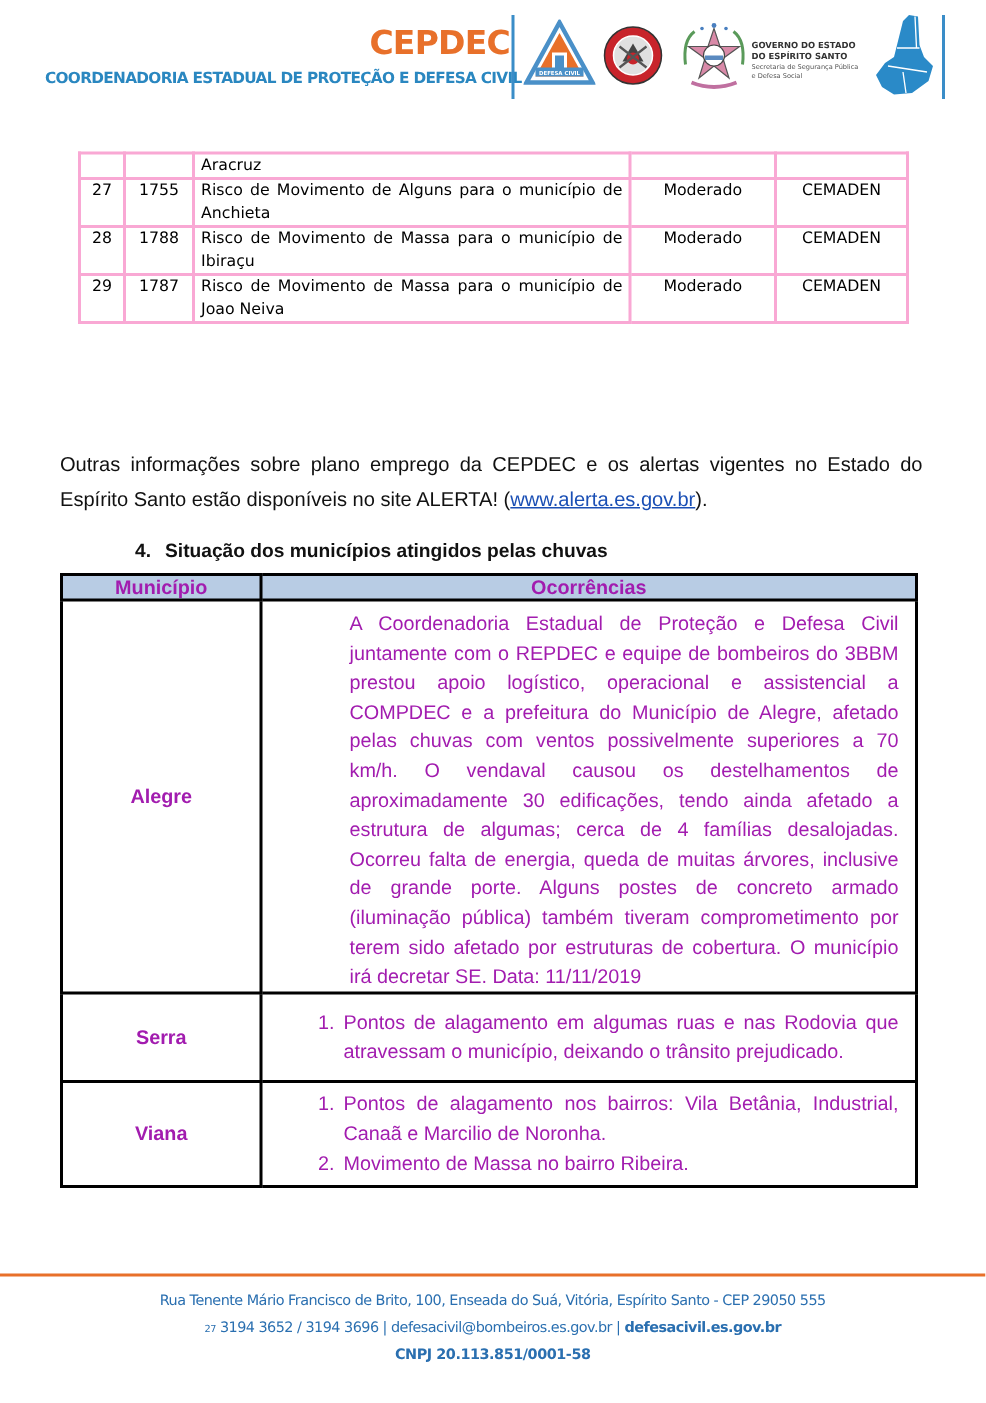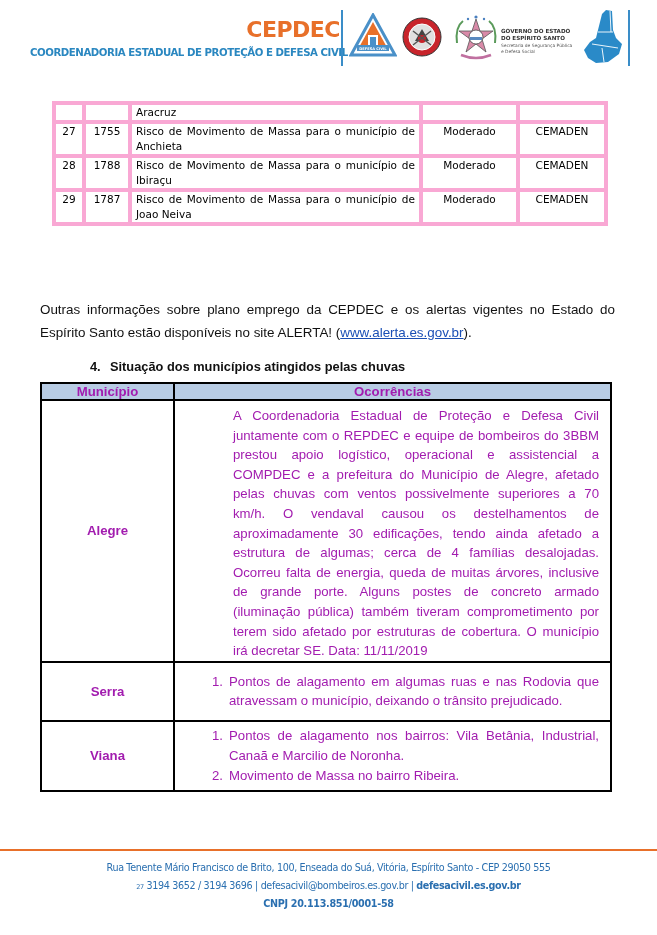--- a/index.html
+++ b/index.html
@@ -9,21 +9,21 @@
   .hdr-title { position: absolute; left: 230px; top: 17px; width: 110px; text-align: right; color: #e8702a; font-family: "DejaVu Sans", sans-serif; font-weight: bold; font-size: 22px; letter-spacing: -0.5px; line-height: 26px; }
   .hdr-sub { position: absolute; left: 30px; top: 46px; width: 310px; text-align: right; color: #2a87c0; font-family: "DejaVu Sans", sans-serif; font-weight: bold; font-size: 10.2px; letter-spacing: -0.45px; line-height: 14px; white-space: nowrap; }
   .vline { position: absolute; width: 2px; background: #3a8dc8; }
   .logo { position: absolute; }
   .gov-text { position: absolute; left: 501px; top: 28px; width: 80px; }
   .gov-text .g1 { font-family: "DejaVu Sans", sans-serif; font-weight: bold; font-size: 5.6px; line-height: 7px; color: #333; white-space: nowrap; }
   .gov-text .g2 { font-family: "DejaVu Sans", sans-serif; font-size: 4.4px; line-height: 5.6px; color: #555; white-space: nowrap; margin-top: 1px; }
 
   
   table.t1 { position: absolute; left: 52px; top: 101px; border-collapse: collapse; font-family: "DejaVu Sans", sans-serif; font-size: 10.5px; }
-  table.t1 td { border: 4px solid #f9a8d4; padding: 0 4px; vertical-align: top; line-height: 15px; margin-top: 12px; }
+  table.t1 td { border: 2px solid #f9a8d4; padding: 0 4px; vertical-align: top; line-height: 15px; margin-top: 12px; }
   table.t1 td.c { text-align: center; }
   table.t1 td.j { text-align: justify; text-align-last: left; }
   table.t1 tr.last td { border-bottom: none; }
 
   
   .para { position: absolute; left: 40px; top: 298px; width: 575px; font-size: 13.4px; line-height: 23px; color: #111; text-align: justify; }
   .para a { color: #1a4fb5; text-decoration: underline; }
   .heading { position: absolute; left: 90px; top: 359px; font-size: 12.8px; font-weight: bold; color: #111; }
   .heading .num { display: inline-block; width: 20px; }
 
@@ -108,21 +108,21 @@
       <tr style="height:16px;">
     <td class="c"></td>
     <td class="c"></td>
     <td class="j">Aracruz</td>
     <td class="c"></td>
     <td class="c"></td>
   </tr>
   <tr style="height:32px;">
     <td class="c">27</td>
     <td class="c">1755</td>
-    <td class="j">Risco de Movimento de Massa para o município de Anchieta</td>
+    <td class="j">Risco de Movimento de Alguns para o município de Anchieta</td>
     <td class="c">Moderado</td>
     <td class="c">CEMADEN</td>
   </tr>
   <tr style="height:32px;">
     <td class="c">28</td>
     <td class="c">1788</td>
     <td class="j">Risco de Movimento de Massa para o município de Ibiraçu</td>
     <td class="c">Moderado</td>
     <td class="c">CEMADEN</td>
   </tr>

